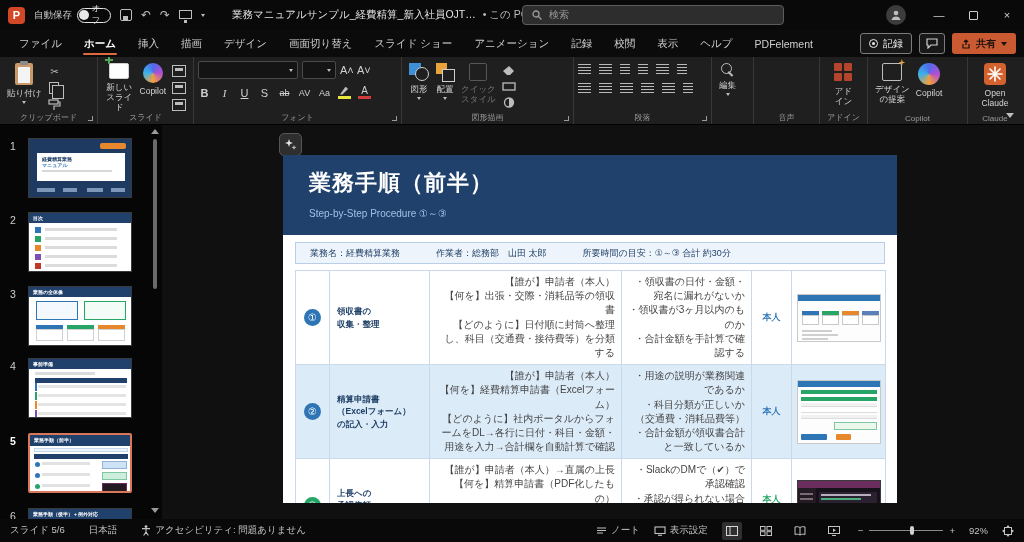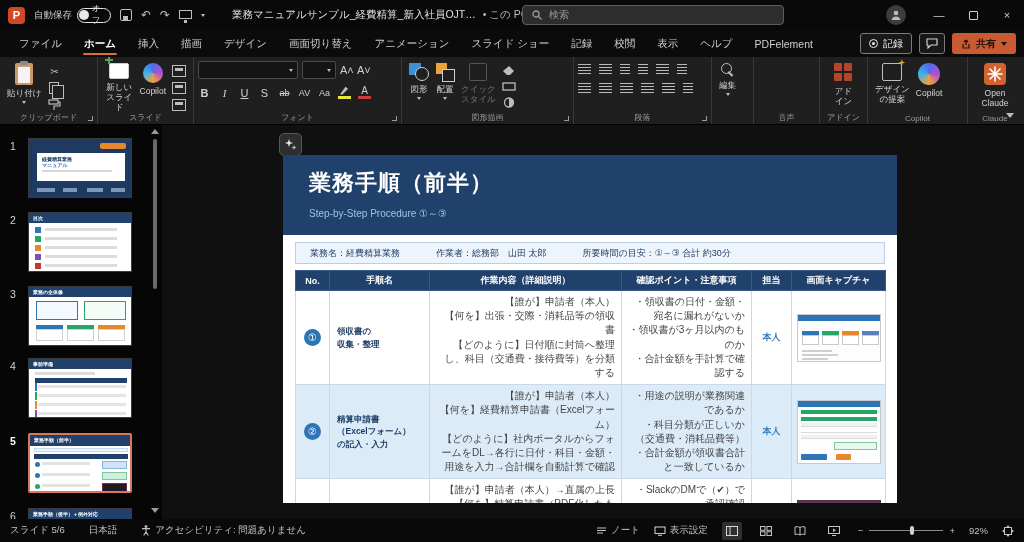--- a/index.html
+++ b/index.html
@@ -234,22 +234,22 @@
     </div>
   </div>
 
   <div class="tabrow">
     <div class="tab">ファイル</div>
     <div class="tab active">ホーム</div>
     <div class="tab">挿入</div>
     <div class="tab">描画</div>
     <div class="tab">デザイン</div>
     <div class="tab">画面切り替え</div>
+    <div class="tab">スライド ショー</div>
     <div class="tab">アニメーション</div>
-    <div class="tab">スライド ショー</div>
     <div class="tab">記録</div>
     <div class="tab">校閲</div>
     <div class="tab">表示</div>
     <div class="tab">ヘルプ</div>
     <div class="tab">PDFelement</div>
   </div>
   <div class="tabrow-right">
     <div class="record-btn">
       <span class="record-dot"></span>
       <span>記録</span>
@@ -560,28 +560,20 @@
         <table class="ptable">
           <colgroup>
             <col style="width:34px">
               <col style="width:100px">
               <col style="width:192px">
             <col style="width:130px">
               <col style="width:40px">
               <col style="width:94px">
           </colgroup>
           <tbody>
-              <tr>
-            <th>No.</th>
-            <th>手順名</th>
-            <th>作業内容（詳細説明）</th>
-            <th>確認ポイント・注意事項</th>
-            <th>担当</th>
-            <th>画面キャプチャ</th>
-          </tr>
 
           <tr style="height:58px">
             <td>
                   <div class="step-circle blue">①</div>
                 </td>
             <td>
                   <div class="step-name">領収書の
 収集・整理</div>
                 </td>
             <td class="cell-text top">【誰が】申請者（本人）

